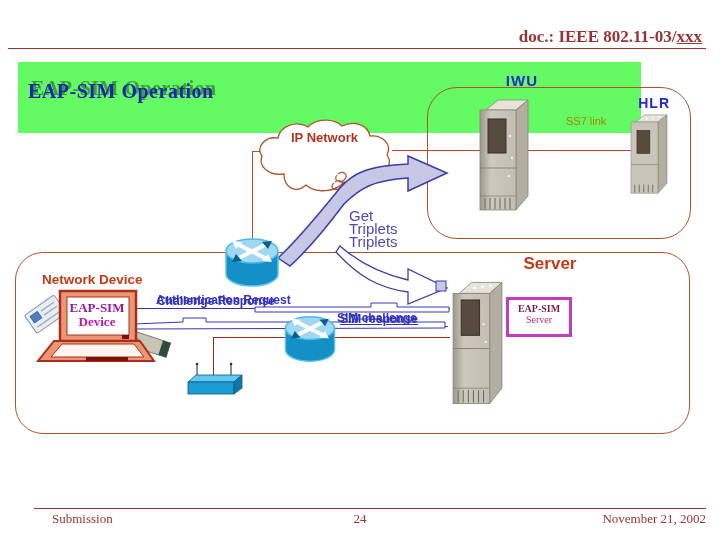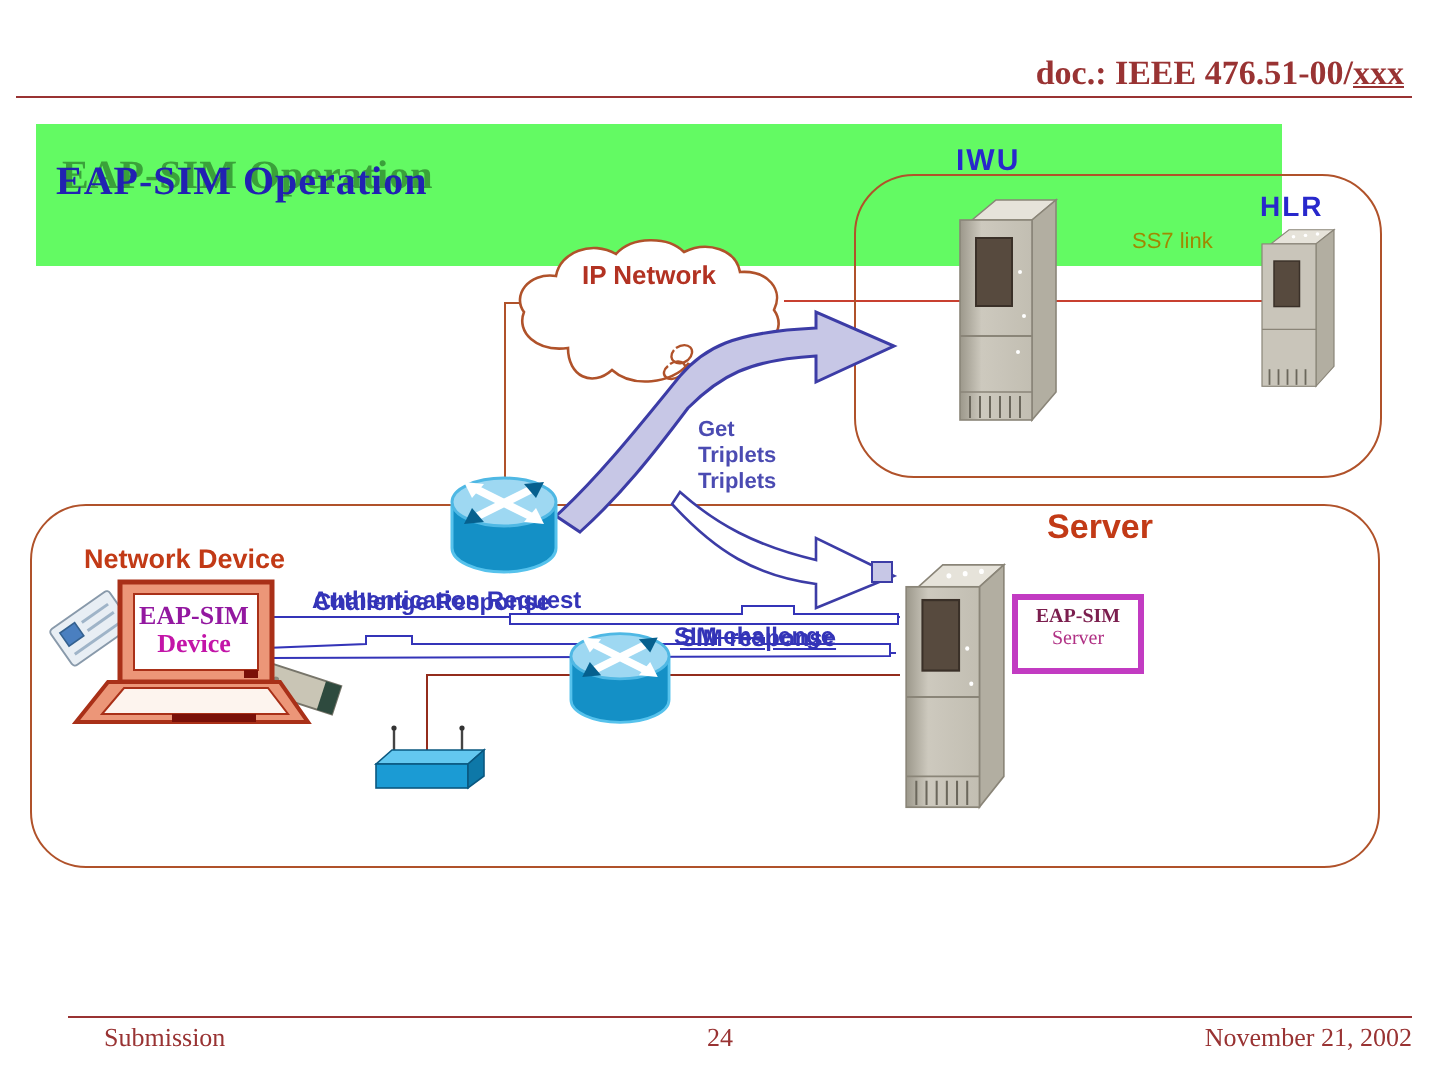--- a/index.html
+++ b/index.html
@@ -8,39 +8,39 @@
   .abs{position:absolute;}
   .serif{font-family:"Liberation Serif",serif;}
   .hline{position:absolute;height:0;border-top:1px solid #993333;}
   .vline{position:absolute;width:0;border-left:1px solid #B0522A;}
   .hdr{color:#993333;font-weight:bold;font-size:17px;white-space:nowrap;}
   .hdr .ux{text-decoration:underline;}
   .banner{position:absolute;left:18px;top:62px;width:623px;height:71px;background:#63FA63;}
   .slide-title{position:absolute;left:28px;top:80px;font-size:20px;font-weight:bold;
          color:#2121B2;text-shadow:3px -3px 0 #3AA13A;letter-spacing:.5px;}
   .roundbox{position:absolute;border:1.3px solid #B0522A;border-radius:30px;background:transparent;}
-  .bluelbl{color:#2828CC;font-weight:bold;text-align:left;}
+  .bluelbl{color:#2828CC;font-weight:bold;text-align:right;}
   .redlbl{color:#C23A16;font-weight:bold;}
   .msg{position:absolute;font-size:12px;font-weight:bold;color:#3434B8;white-space:nowrap;}
   .msgline{position:absolute;height:0;border-top:1px solid #3434B8;}
   .redline{position:absolute;border-color:#C84030;}
   .darkredline{position:absolute;border-color:#932C1C;}
-  .gettrip{font-size:11px;line-height:13px;color:#4B4BB2;font-weight:bold;}
+  .gettrip{font-size:15px;line-height:13px;color:#4B4BB2;font-weight:normal;}
   .eapbox{position:absolute;left:506px;top:297px;width:60px;height:34px;background:#fff;
           border:3px solid #C23BC2;text-align:center;}
   .footer-text{position:absolute;top:511px;font-size:13px;color:#993333;}
   svg{position:absolute;overflow:visible;}
 </style>
 </head>
 <body>
 
 <div class="slide">
 
   <div class="abs hdr serif" style="right:18px;top:27px;">
-    <span>doc.: IEEE 476.51-00/</span><span class="ux">xxx</span>
+    <span>doc.: IEEE 802.11-03/</span><span class="ux">xxx</span>
   </div>
   <div class="hline" style="left:8px;top:48px;width:698px;"></div>
 
   <div class="banner"></div>
   <div class="slide-title serif">EAP-SIM Operation</div>
 
   <div class="hline redline" style="left:392px;top:150px;width:241px;z-index:2;"></div>
 
   <div class="roundbox" style="left:427px;top:87px;width:262px;height:150px;z-index:3;"></div>
 

